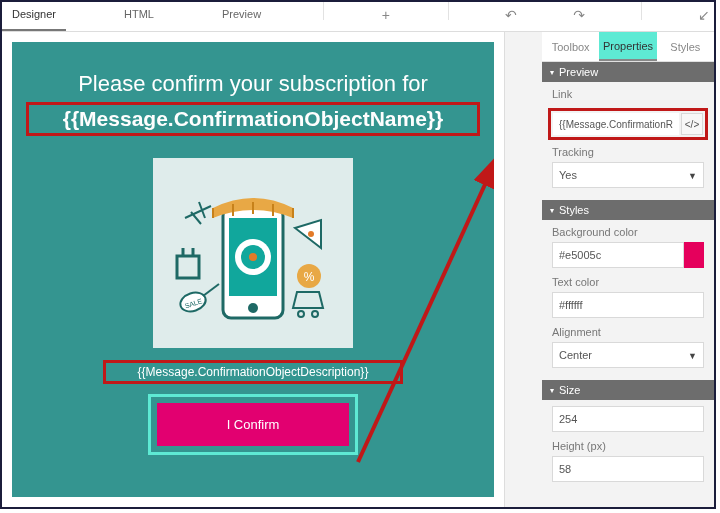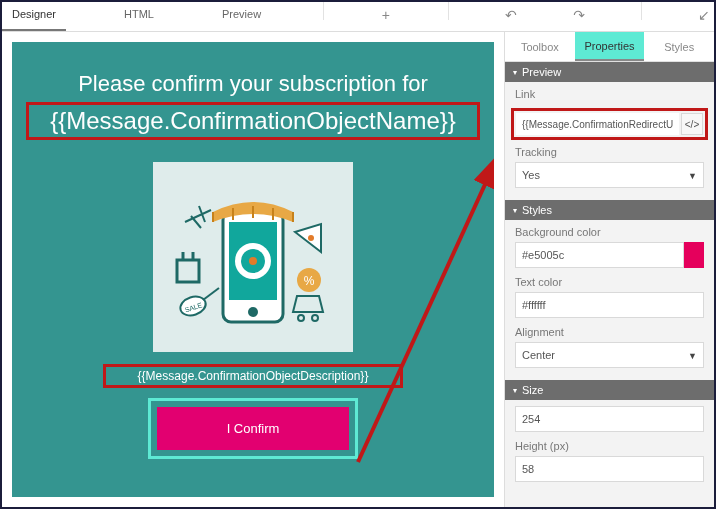--- a/index.html
+++ b/index.html
@@ -11,34 +11,34 @@
   .topbar .tab.active { color: #333; border-bottom: 2px solid #777; }
   .topbar .sep { width: 1px; height: 18px; background: #e2e2e2; margin: 0 4px; }
   .topbar .iconbtn { width: 26px; height: 26px; display: flex; align-items: center; justify-content: center; color: #888; cursor: pointer; font-size: 14px; }
 
   .main { flex: 1; display: flex; min-height: 0; }
 
   .canvas-wrap { flex: 1; padding: 10px; overflow: hidden; position: relative; }
   .canvas { background: #349590; width: 100%; height: 100%; padding: 28px 14px 10px 14px; position: relative; color: #fff; }
   .headline { font-size: 22px; font-weight: 300; text-align: center; line-height: 1.25; }
   .objname-box { border: 3px solid #c01818; margin-top: 4px; padding: 2px 4px; }
-  .objname { font-size: 24px; font-weight: 400; text-align: center; color: #fefefe; }
+  .objname { font-size: 21px; font-weight: 700; text-align: center; color: #fefefe; }
 
   .illus { width: 200px; height: 190px; background: #dfeceb; margin: 22px auto 0 auto; position: relative; }
   .illus svg { width: 100%; height: 100%; }
 
   .desc-box { border: 3px solid #c01818; width: 300px; margin: 12px auto 0 auto; padding: 2px 4px; }
   .desc { font-size: 12px; text-align: center; }
 
   .confirm-box { border: 3px solid #5eead4; width: 210px; margin: 10px auto 0 auto; padding: 6px; position: relative; }
   .confirm-btn { background: #e20070; color: #fff; font-size: 13px; text-align: center; padding: 14px 0; cursor: pointer; }
 
   .arrow-svg { position: absolute; pointer-events: none; }
 
-  .panel { width: 210px; background: #f3f3f3; border-left: 1px solid #ddd; display: flex; flex-direction: column; font-size: 11px; color: #666; }
+  .panel { width: 210px; background: #f3f3f3; border-left: 1px solid #ddd; display: flex; flex-direction: column; font-size: 11px; color: #666; padding-left: 37px; }
   .ptabs { display: flex; height: 30px; align-items: stretch; background: #fff; border-bottom: 1px solid #e0e0e0; }
   .ptab { flex: 1; display: flex; align-items: center; justify-content: center; font-size: 11px; color: #888; cursor: pointer; }
   .ptab.active { color: #333; border-bottom: 2px solid #888; background: #5eead4; }
 
   .pbody { flex: 1; overflow: auto; padding: 0 0 8px 0; }
   .section-h { background: #6d6d6d; color: #fff; font-size: 11px; padding: 4px 8px; display: flex; align-items: center; }
   .section-h .tri { margin-right: 5px; font-size: 8px; }
   .field { padding: 6px 10px 2px 10px; }
   .field label { display: block; font-size: 11px; color: #777; margin-bottom: 4px; }
   .itxt { width: 100%; height: 26px; border: 1px solid #d9d9d9; background: #fff; font-size: 11px; padding: 0 6px; color: #555; }

